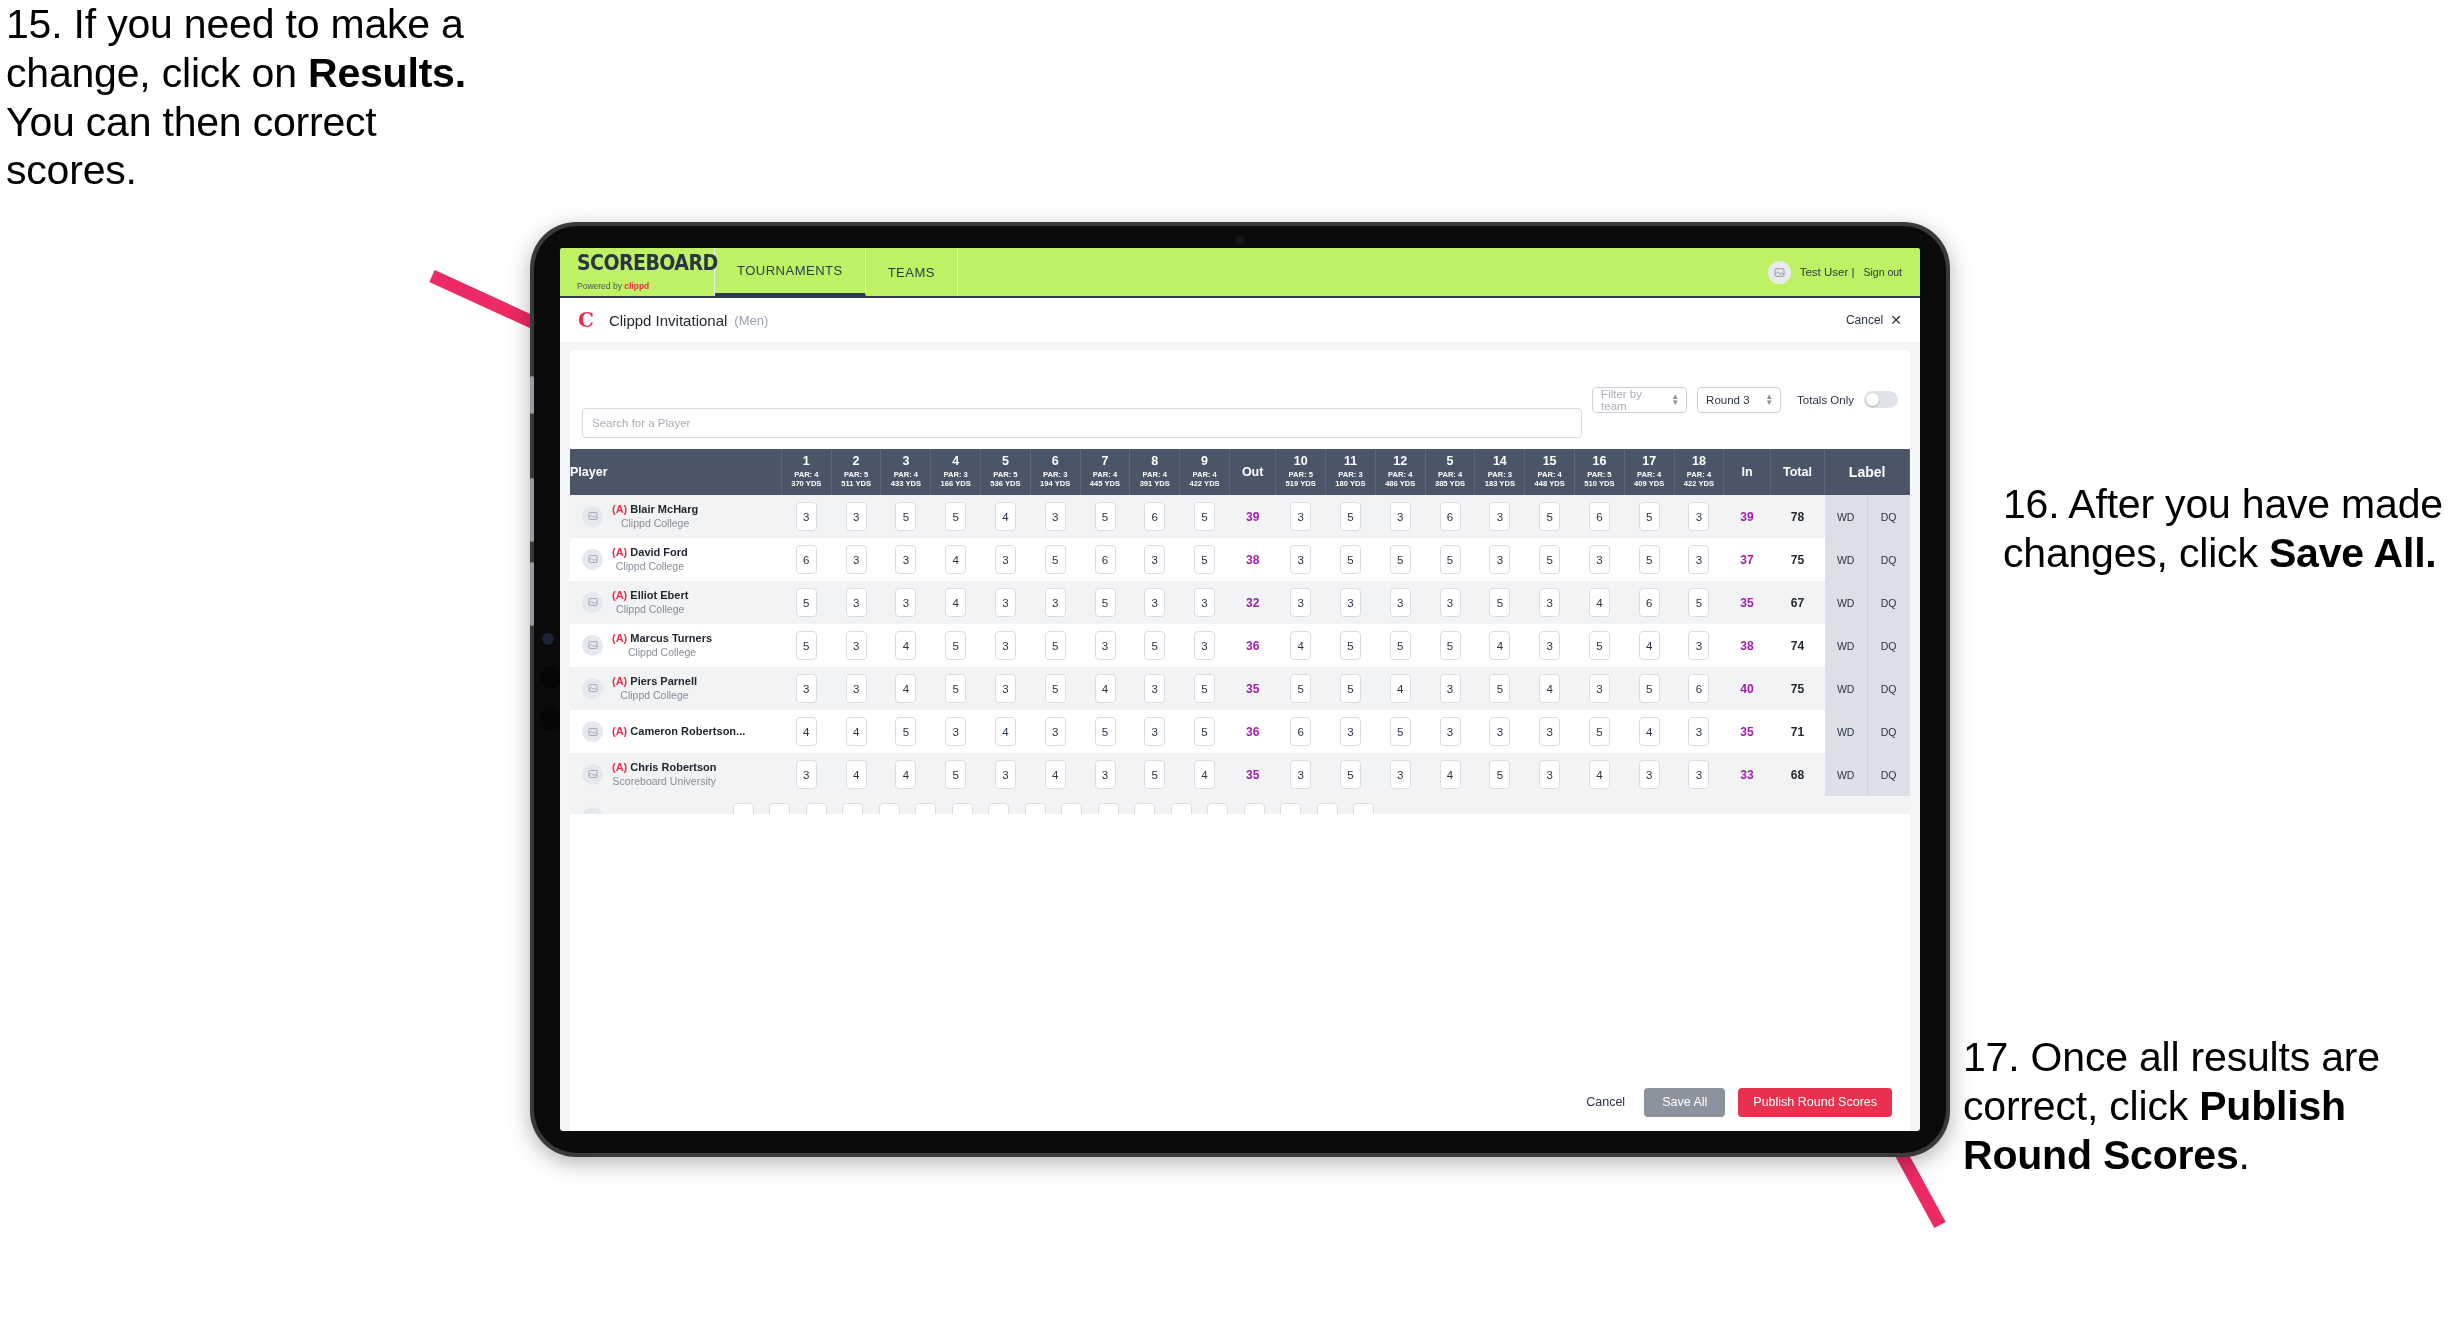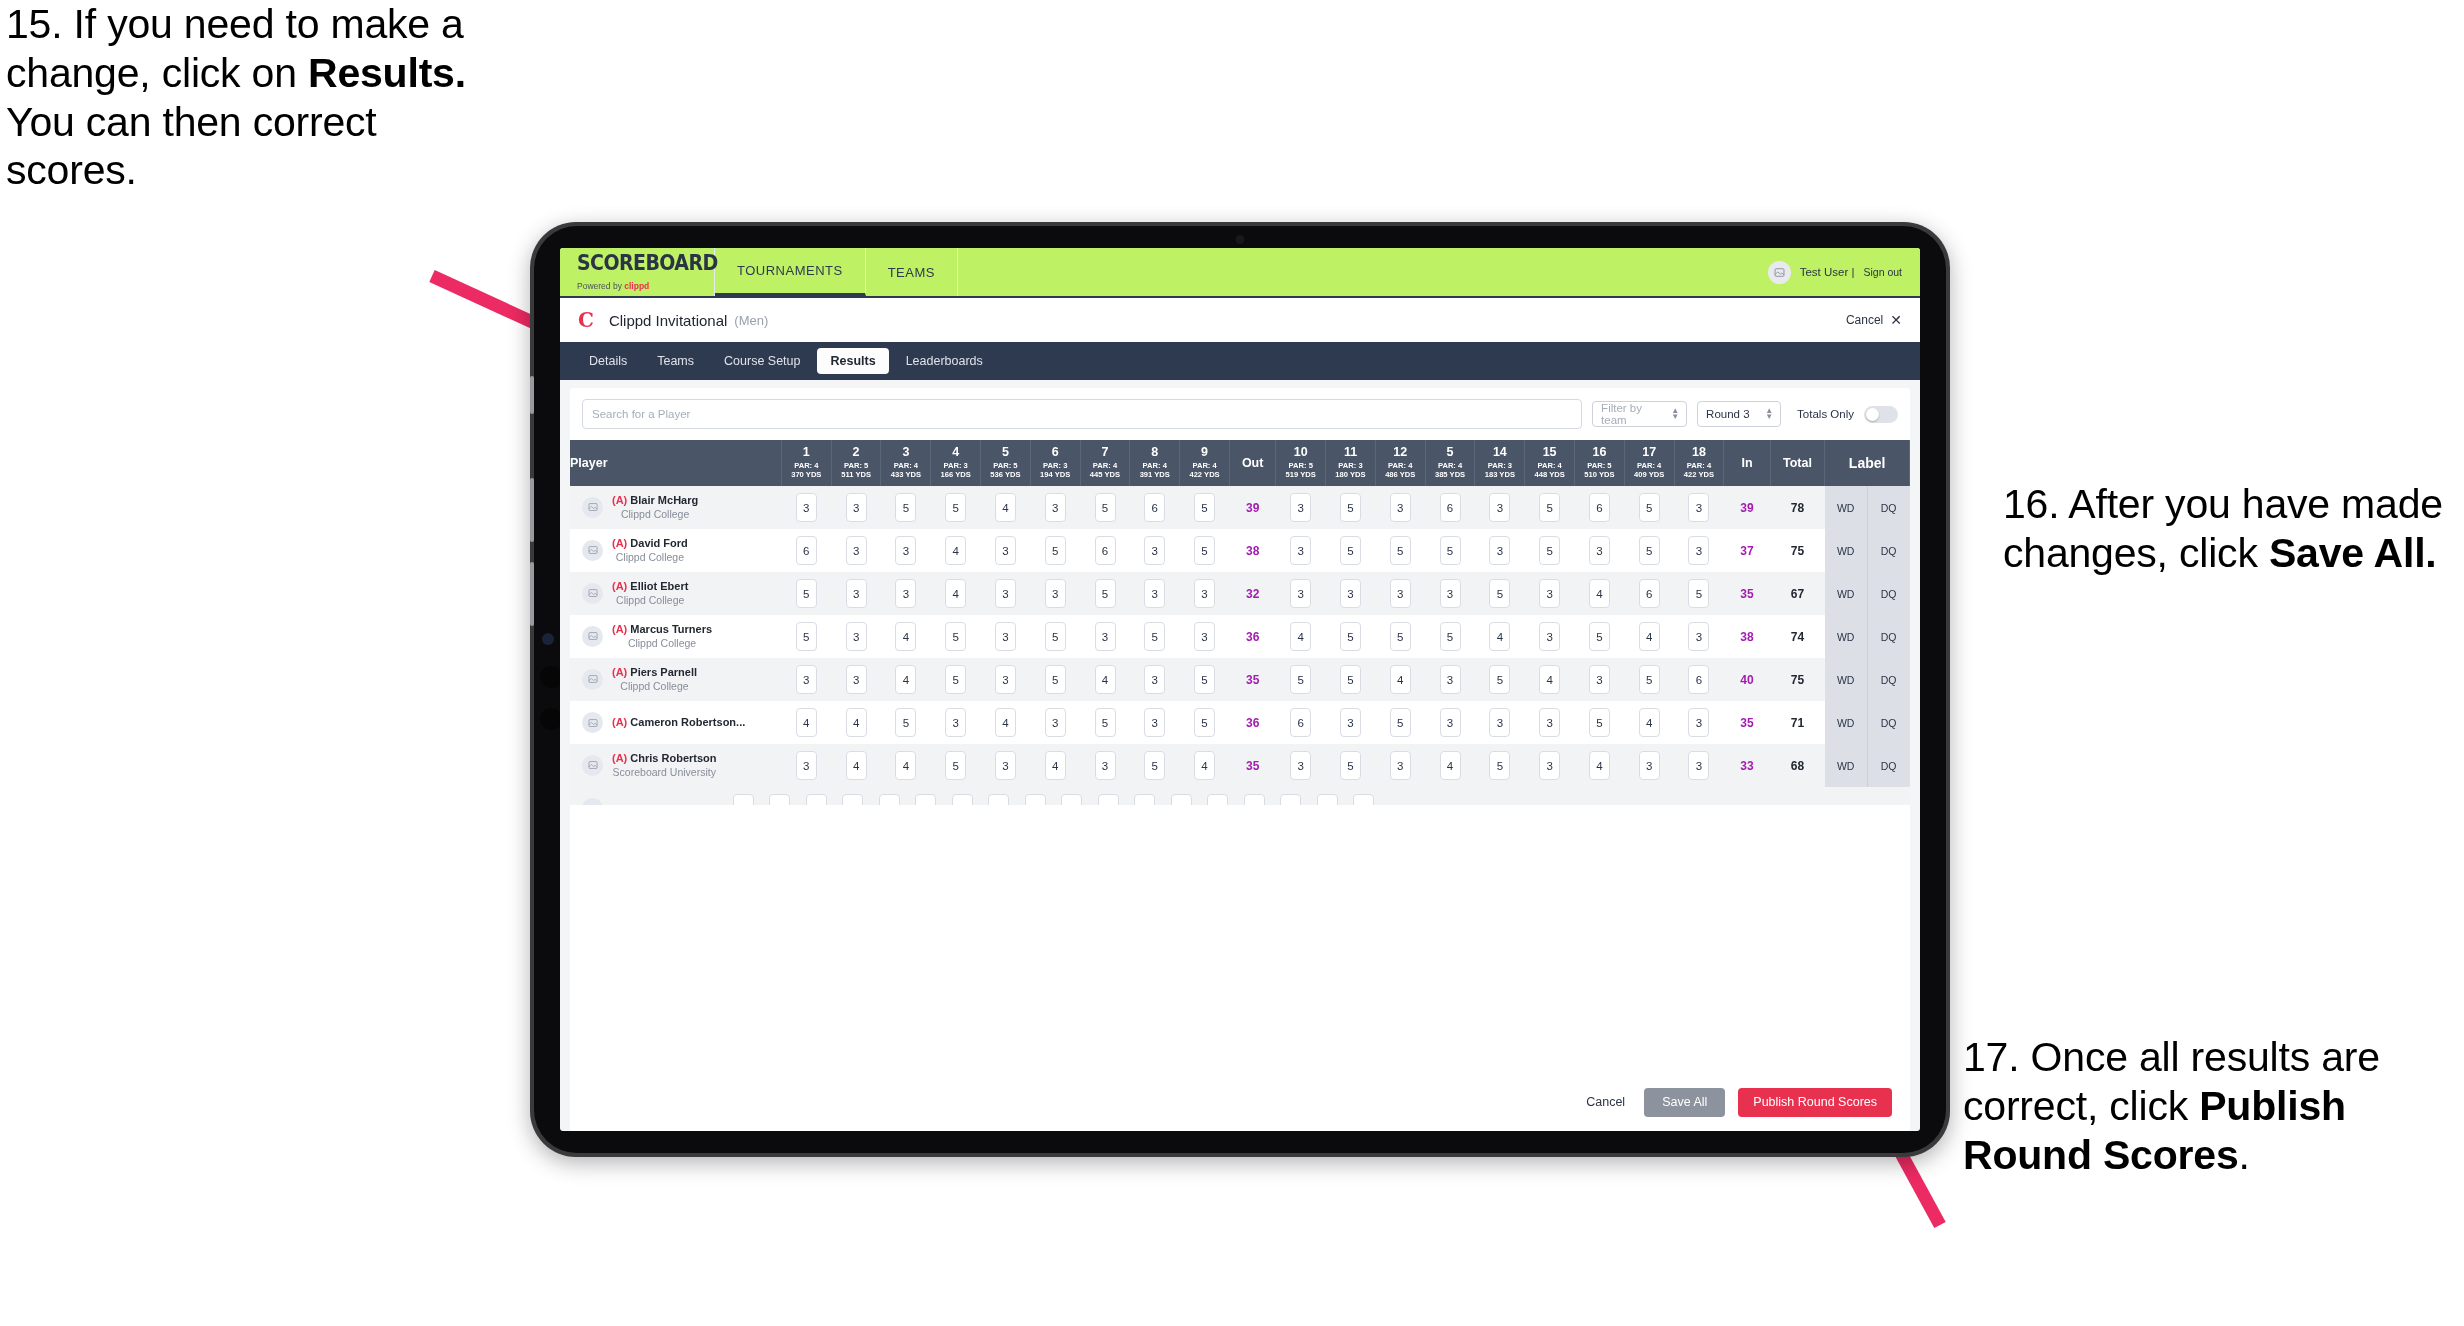--- a/index.html
+++ b/index.html
@@ -158,20 +158,21 @@
     flex: 1;
     height: 26px;
     border: 1px solid #d5d9e0;
     border-radius: 4px;
     font-size: 11.5px;
     padding: 14px 9px;
     color: #3a4150;
     background: #fff;
     font-family: "Liberation Sans", sans-serif;
     outline: none;
+    margin-top: 47px;
   }
   #search-input::placeholder { color: #a7adb8; }
   .select-box {
     height: 26px; border: 1px solid #cdd2da; border-radius: 4px;
     display: flex; align-items: center; gap: 8px;
     padding: 0 8px; font-size: 11.5px; background: #fff; cursor: pointer;
   }
   #filter-team { width: 95px; color: #a7adb8; justify-content: space-between; }
   #round-select { width: 84px; color: #2b3445; justify-content: space-between; }
   .caret { font-size: 8px; color: #8a909c; line-height: 1; letter-spacing: -1px; display:flex; flex-direction:column;}
@@ -315,27 +316,20 @@
           <div id="tour-logo">C</div>
           <div id="tour-name">Clippd Invitational</div>
           <div id="tour-gender">(Men)</div>
           <div id="tour-spacer"></div>
           <div id="cancel-top">
             <span>Cancel</span>
             <span class="x">✕</span>
           </div>
         </div>
 
-        <div id="tabs">
-          <div class="tab">Details</div>
-          <div class="tab">Teams</div>
-          <div class="tab">Course Setup</div>
-          <div class="tab active">Results</div>
-          <div class="tab">Leaderboards</div>
-        </div>
 
         <div id="content">
 
           <div id="filters">
             <input id="search-input" type="text" placeholder="Search for a Player" style="">
             <div class="select-box" id="filter-team">
               <span>Filter by team</span>
               <span class="caret">▲<span style="margin-top:-2px">▼</span></span>
             </div>
             <div class="select-box" id="round-select">

